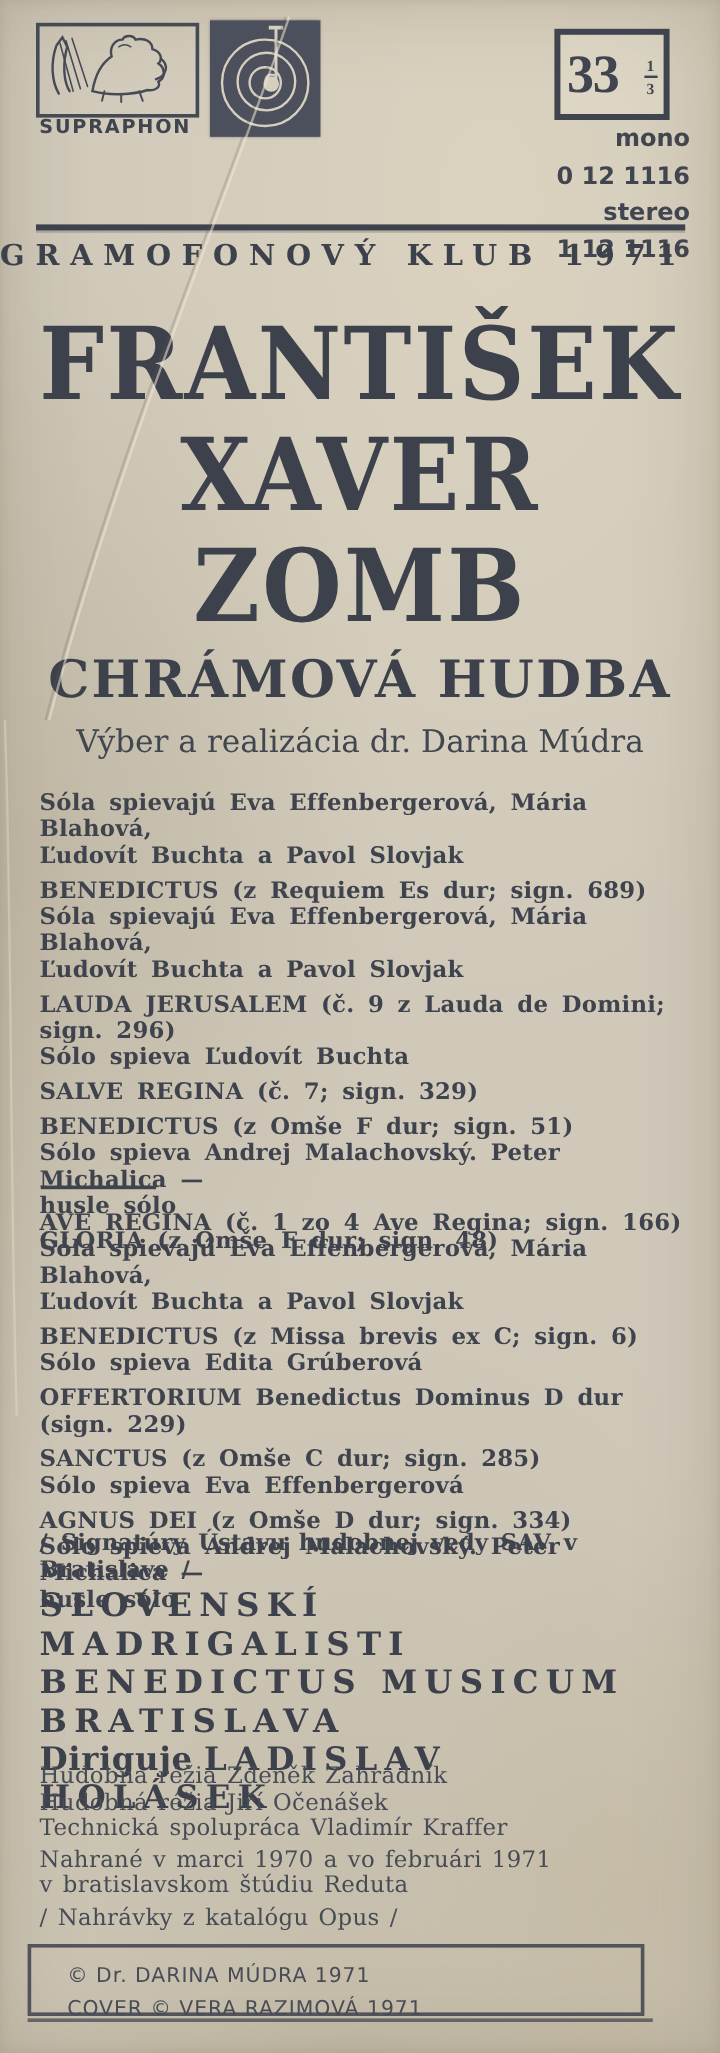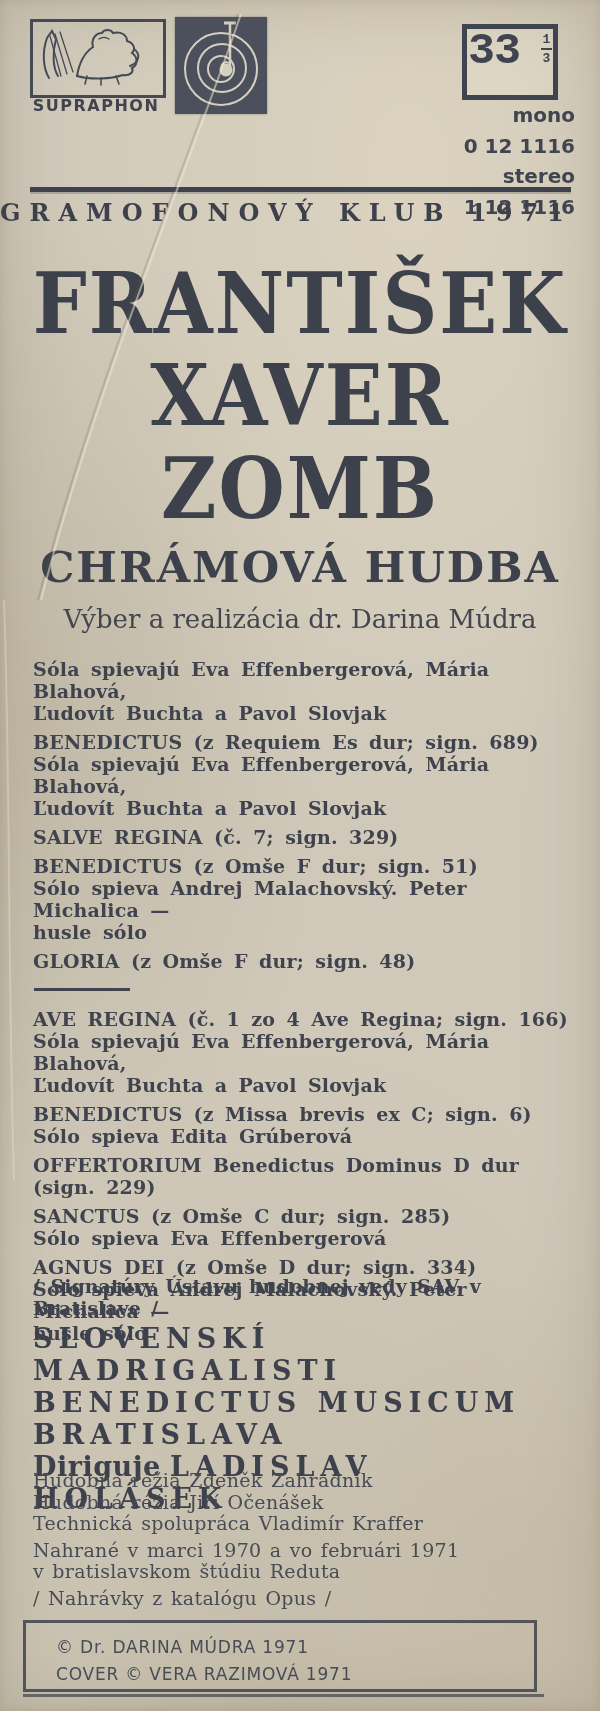--- a/index.html
+++ b/index.html
@@ -14,22 +14,22 @@
       #d0c9ba;
     box-shadow: inset 0 0 70px rgba(115,103,80,0.28), inset 0 0 10px rgba(115,103,80,0.18);
     color:#3e424c;
   }
   .abs{position:absolute;}
   
   .supra-box{left:30px;top:19px;width:130px;height:73px;border:3px solid #454a54;}
   .supra-label{left:28px;top:96px;width:136px;text-align:center;
     font-family:"DejaVu Sans","Liberation Sans",sans-serif;font-weight:700;font-size:16px;letter-spacing:1.5px;color:#3f444e;}
   .spiral-box{left:175px;top:17px;width:92px;height:97px;background:#4b505c;box-shadow:0 0 2px rgba(60,60,70,.5);}
-  .speed-box{left:462px;top:24px;width:86px;height:66px;border:5px solid #3f444e;display:flex;align-items:flex-start;justify-content:center;gap:21px;
-    font-family:Liberation Mono, monospace;color:#3f444e;background:rgba(236,230,214,0.25);}
+  .speed-box{left:462px;top:24px;width:86px;height:66px;border:5px solid #3f444e;display:flex;align-items:center;justify-content:center;gap:21px;
+    font-family:Liberation Serif, serif;color:#3f444e;background:rgba(236,230,214,0.25);}
   .speed-num{font-size:45px;font-weight:800;line-height:1;letter-spacing:-1px;}
   .speed-frac{display:flex;flex-direction:column;align-items:center;font-size:13px;font-weight:800;line-height:1;margin-top:4px;}
   .speed-frac .bar{width:11px;height:2px;background:#3f444e;margin:2px 0;}
   .catalog{right:25px;top:100px;text-align:right;font-family:"DejaVu Sans","Liberation Sans",sans-serif;
     font-weight:700;font-size:20px;color:#41454f;}
   .catalog .cat-line{display:flex;justify-content:flex-end;gap:1px;line-height:30px;flex-direction:column;}
   .rule{left:30px;top:187px;right:29px;height:5px;background:#3e424c;box-shadow:0 2px 0 rgba(62,66,76,0.25);}
   .banner{left:0;top:198px;width:100%;font-weight:700;font-size:24px;letter-spacing:9px;color:#3d414b;}
   
   .artist{left:0;top:258px;width:100%;text-align:center;font-weight:700;font-size:76px;line-height:84px;
@@ -47,21 +47,21 @@
   
   .ensembles{left:33px;top:1323px;right:20px;font-weight:700;font-size:27px;line-height:32px;color:#3d414c;}
   .ensemble-line{letter-spacing:6px;}
   .conductor-prefix{letter-spacing:0.5px;}
   .conductor-name{letter-spacing:6px;}
   
   .credits{left:33px;top:1470px;right:24px;font-size:19px;line-height:21.6px;color:#474b55;letter-spacing:0.3px;word-spacing:2px;}
   .credit-group{margin-top:5px;}
   .credit-group:first-child{margin-top:0;}
   
-  .copyright-box{left:23px;top:1620px;width:514px;height:72px;border:3px solid rgba(62,66,76,0.85);
+  .copyright-box{left:23px;top:1620px;width:514px;height:60px;border:3px solid rgba(62,66,76,0.85);
     font-family:"DejaVu Sans","Liberation Sans",sans-serif;font-size:17px;letter-spacing:0.8px;color:#484c56;
     padding:11px 0 0 30px;box-sizing:border-box;line-height:27px;}
   .copyright-box::after{content:"";position:absolute;left:-3px;right:-10px;bottom:-8px;height:3px;background:rgba(62,66,76,0.7);}
   
   .crease-svg{left:0;top:0;pointer-events:none;}
 </style>
 </head>
 <body>
 
 <div class="paper">
@@ -129,20 +129,24 @@
       <div class="track">
         <div class="track-line">Sóla spievajú Eva Effenbergerová, Mária Blahová,</div>
         <div class="track-line">Ľudovít Buchta a Pavol Slovjak</div>
       </div>
       <div class="track">
         <div class="track-title">BENEDICTUS (z Requiem Es dur; sign. 689)</div>
         <div class="track-line">Sóla spievajú Eva Effenbergerová, Mária Blahová,</div>
         <div class="track-line">Ľudovít Buchta a Pavol Slovjak</div>
       </div>
       <div class="track">
+        <div class="track-title">LAUDA JERUSALEM (č. 9 z Lauda de Domini; sign. 296)</div>
+        <div class="track-line">Sólo spieva Ľudovít Buchta</div>
+      </div>
+      <div class="track">
         <div class="track-title">SALVE REGINA (č. 7; sign. 329)</div>
       </div>
       <div class="track">
         <div class="track-title">BENEDICTUS (z Omše F dur; sign. 51)</div>
         <div class="track-line">Sólo spieva Andrej Malachovský. Peter Michalica —</div>
         <div class="track-line">husle sólo</div>
       </div>
       <div class="track">
         <div class="track-title">GLORIA (z Omše F dur; sign. 48)</div>
       </div>

